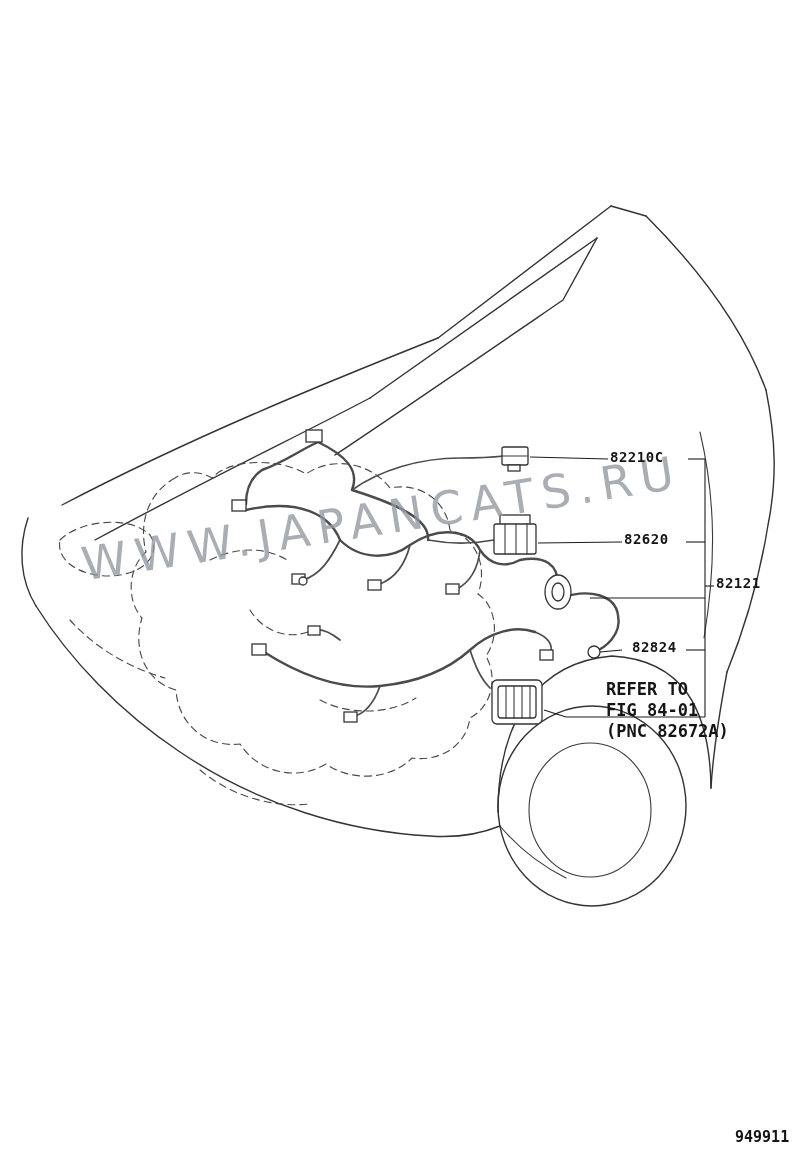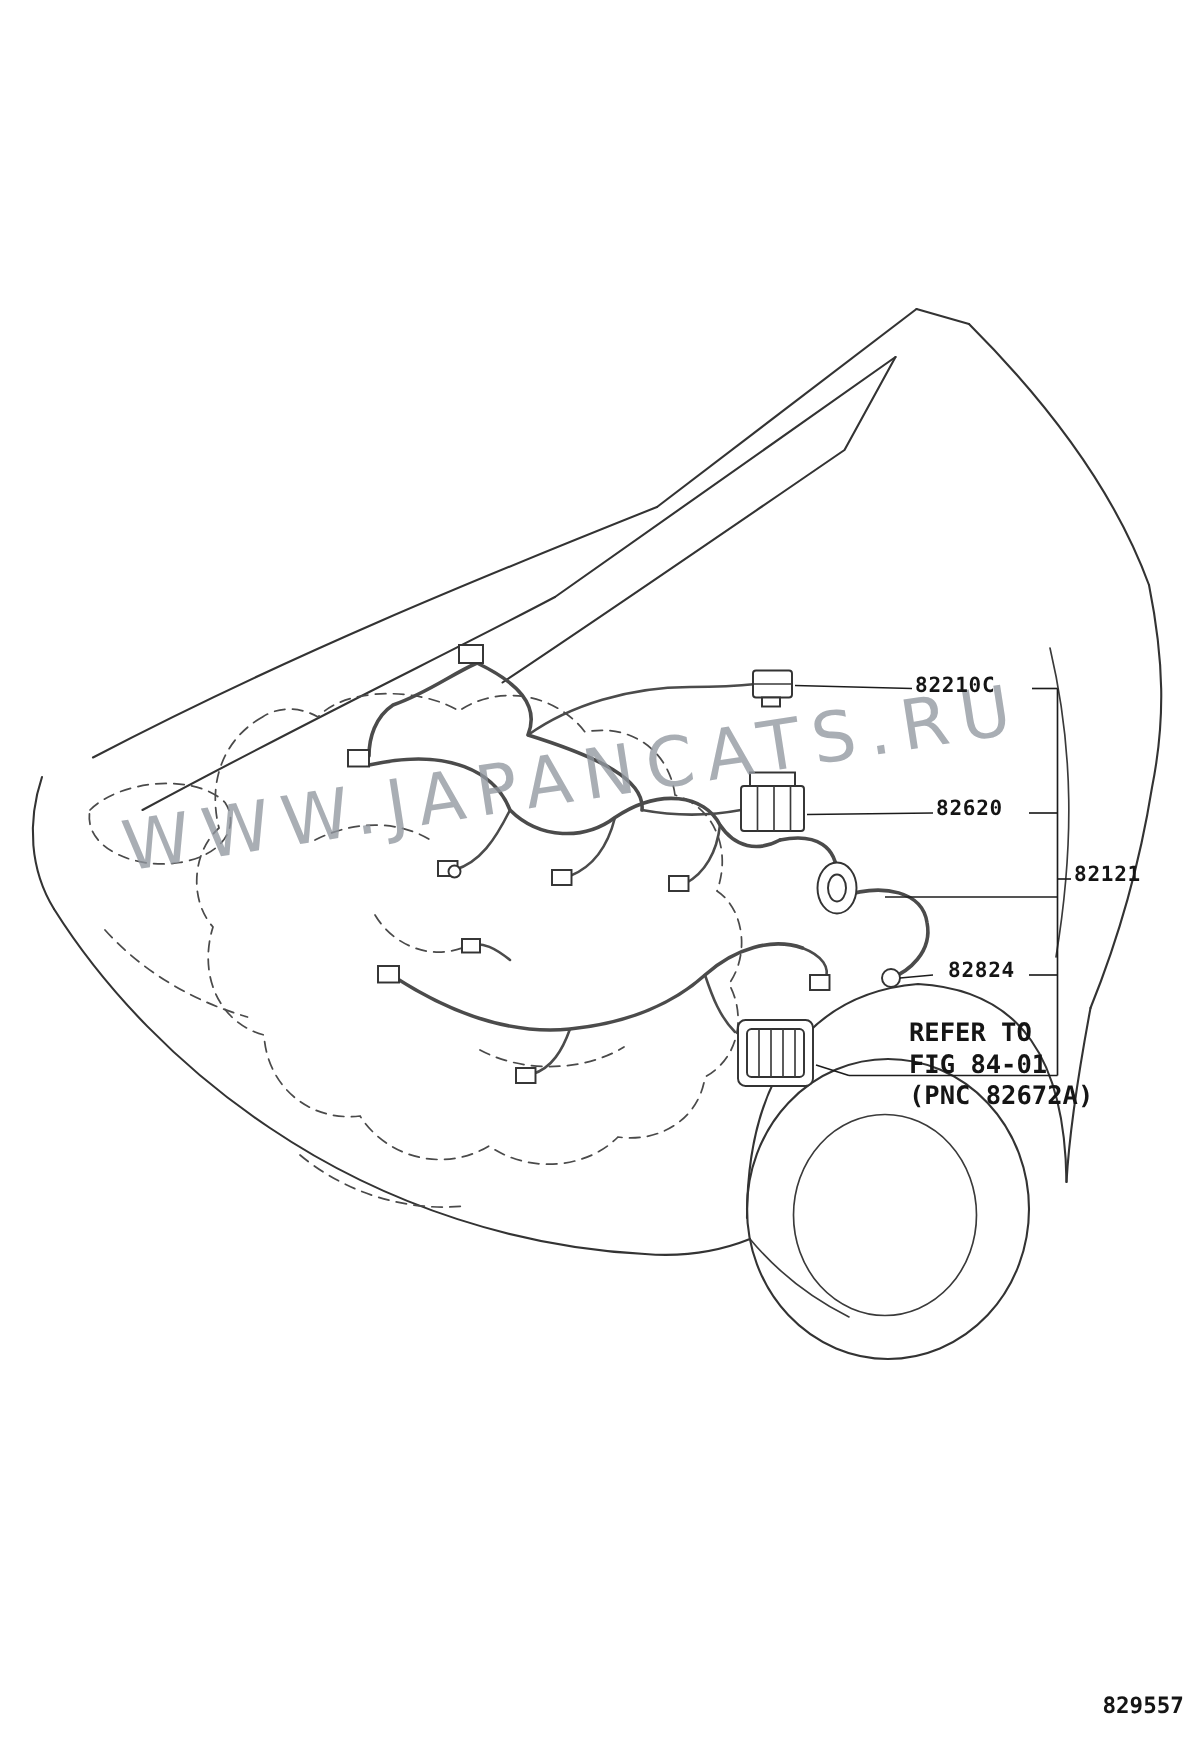--- a/index.html
+++ b/index.html
@@ -164,15 +164,15 @@
   <div class="part-label" style="left:624px;top:531px;">82620</div>
   <div class="part-label" style="left:716px;top:575px;text-align:center;">82121</div>
   <div class="part-label" style="left:632px;top:639px;">82824</div>
 
   <div class="note-block">
     <span>REFER TO</span>
     <span>FIG 84-01</span>
     <span>(PNC 82672A)</span>
   </div>
 
-  <div class="figure-number">829557</div>
+  <div class="figure-number">949911</div>
 
 </div>
 
 </body></html>

